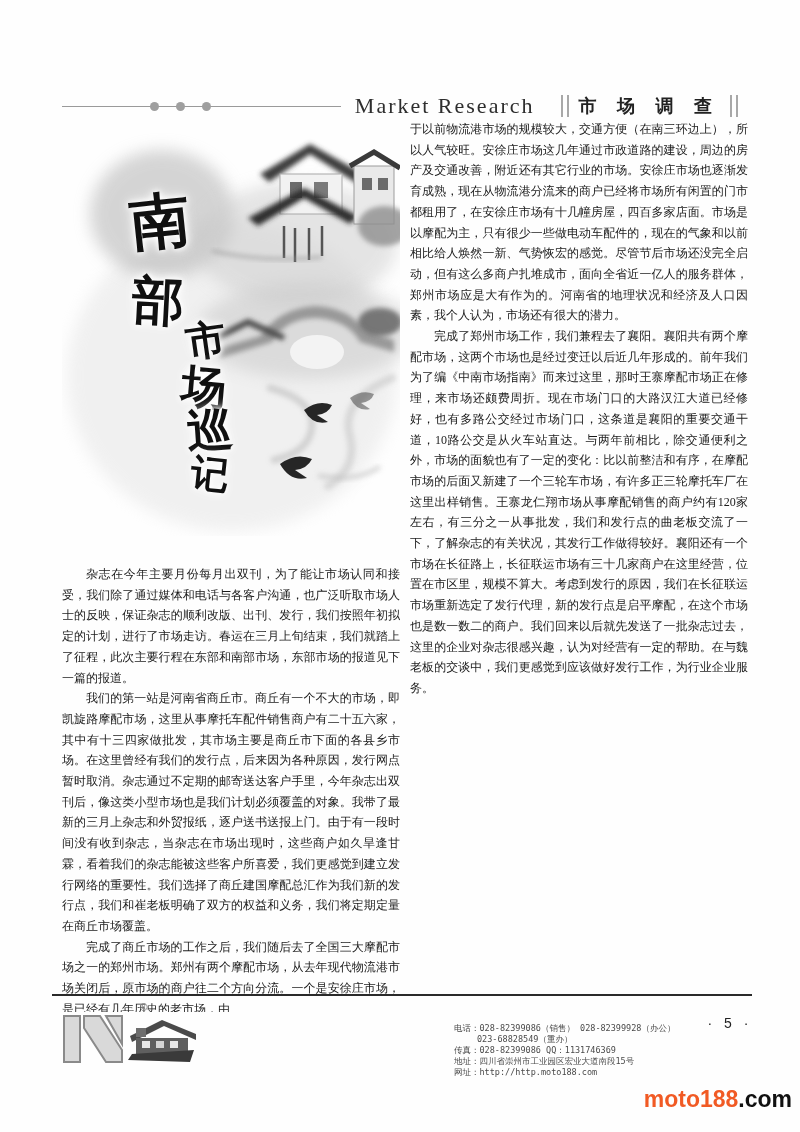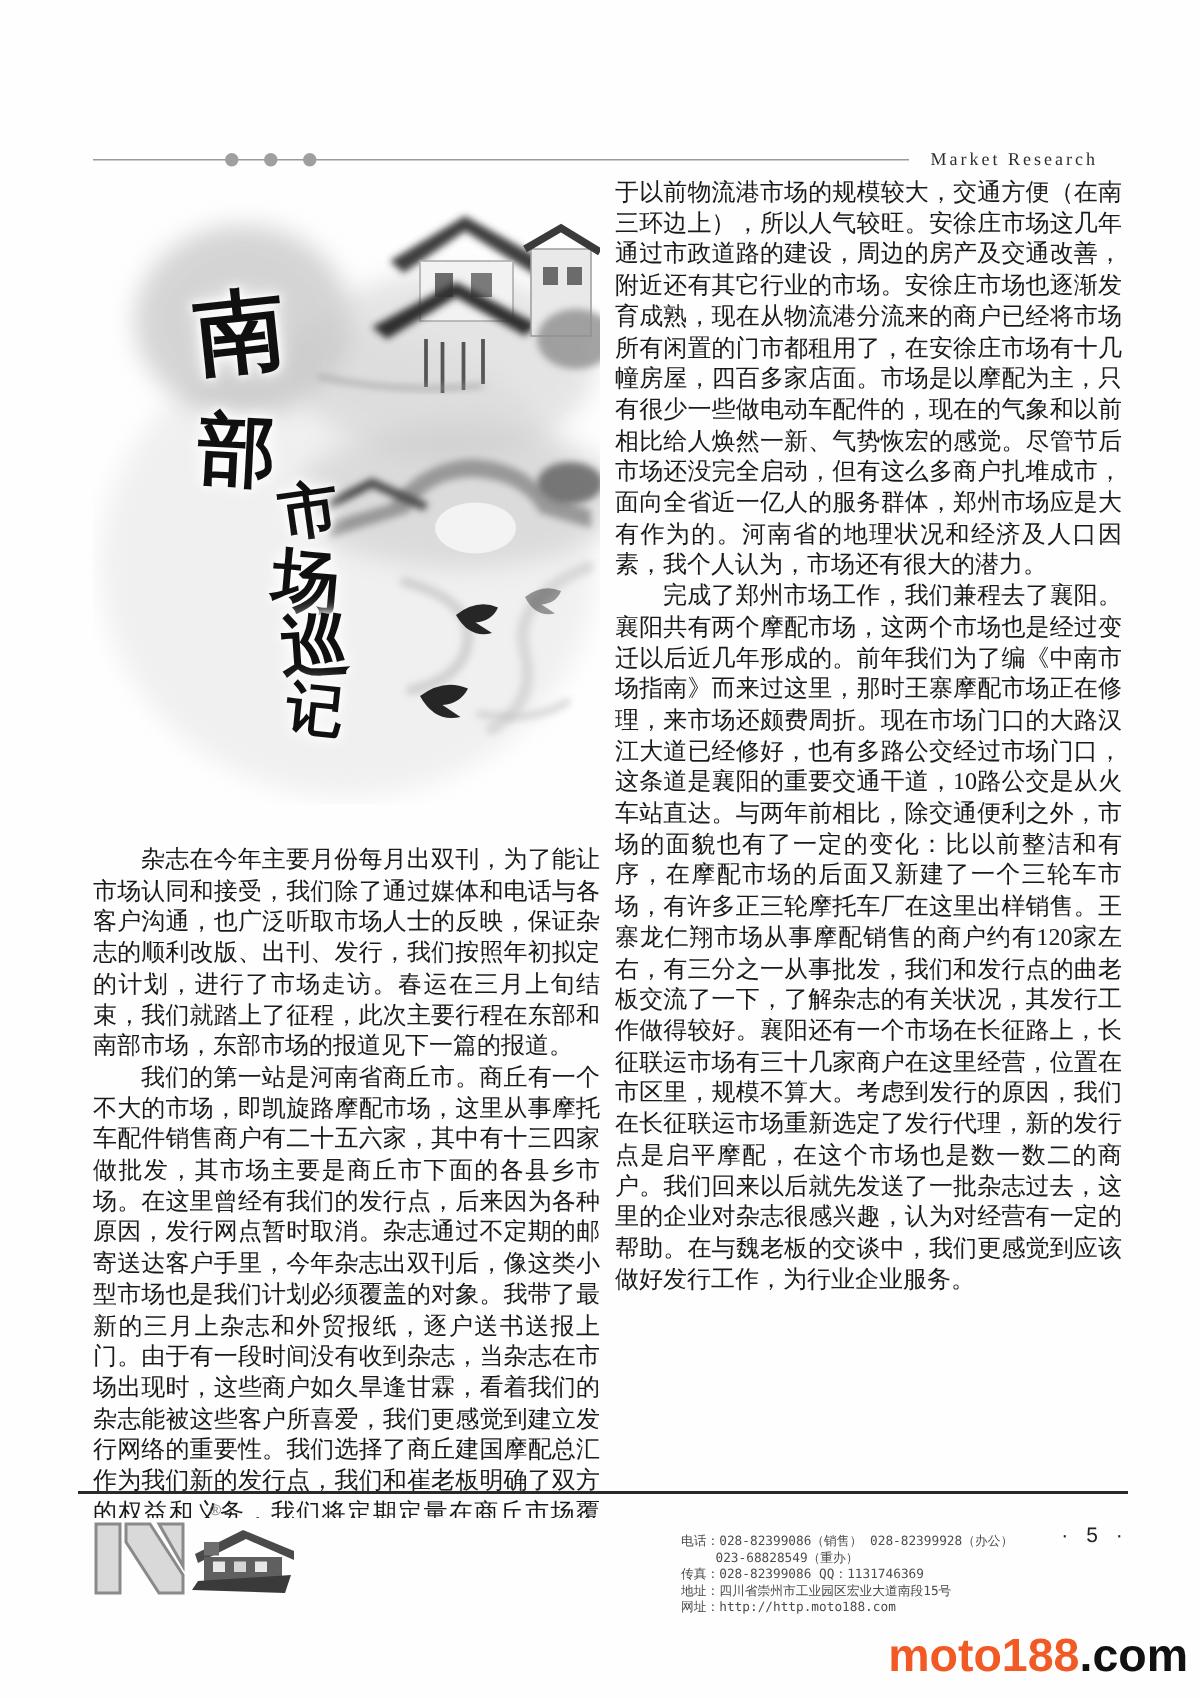--- a/index.html
+++ b/index.html
@@ -5,35 +5,35 @@
   html,body{margin:0;padding:0;background:#e9e9e9;}
   .page{position:relative;width:800px;height:1132px;background:#fefefe;overflow:hidden;
         font-family:"Liberation Serif","DejaVu Serif",serif;color:#1c1c1c;}
 
   
   .header{position:absolute;left:62px;top:92px;width:686px;height:28px;
           display:flex;align-items:center;}
   .header-rule{position:relative;flex:1;height:1px;background:#9a9a9a;}
   .header-dot{position:absolute;top:-4px;width:9px;height:9px;border-radius:50%;background:#9f9f9f;}
   .dot1{left:88px}.dot2{left:114px}.dot3{left:140px}
-  .title-en{margin:0 16px 0 14px;font-size:12px;letter-spacing:2px;color:#2e2e2e;white-space:nowrap;}
+  .title-en{margin:0 16px 0 14px;font-size:22px;letter-spacing:2px;color:#2e2e2e;white-space:nowrap;}
   .zh-wrap{display:flex;align-items:center;white-space:nowrap;}
   .dbar{width:4px;height:22px;border-left:2px solid #a8a8a8;border-right:2px solid #a8a8a8;margin:0 10px;}
   .title-zh{font-size:18px;font-weight:bold;letter-spacing:8px;color:#222;}
 
   
   .artwork{position:absolute;left:62px;top:126px;width:338px;height:410px;}
   .artwork svg{position:absolute;left:0;top:0;}
   .calli{position:absolute;font-weight:bold;color:#101010;
          font-family:"Liberation Serif","DejaVu Serif",serif;
          text-shadow:0 0 5px #fff,0 0 9px #fff,0 0 14px #fff;
          transform:translate(-50%,-50%);line-height:1;}
 
   
-  .col{position:absolute;width:338px;text-align:justify;font-size:16px;line-height:20.7px;color:#1a1a1a;}
+  .col{position:absolute;width:338px;text-align:justify;font-size:12px;line-height:20.7px;color:#1a1a1a;}
   .col p{margin:0;text-indent:2em;}
   .col p.cont{text-indent:0;}
   .col-left{left:62px;top:564px;height:448px;overflow:hidden;}
   .col-right{left:410px;top:119px;height:872px;overflow:hidden;}
 
   
   .footer-rule{position:absolute;left:52px;top:994px;width:700px;height:2px;background:#2a2a2a;}
   .footer{position:absolute;left:52px;top:1000px;width:700px;height:72px;}
   .n-logo{position:absolute;left:8px;top:6px;}
   .reg-mark{position:absolute;left:88px;top:2px;font-size:10px;color:#777;font-family:"Liberation Sans",sans-serif;}
@@ -44,36 +44,41 @@
            letter-spacing:1px;white-space:nowrap;}
   .contact{position:absolute;left:402px;top:3px;width:250px;font-family:"DejaVu Sans Mono",monospace;
            font-size:8.5px;line-height:11px;color:#4a4a4a;white-space:nowrap;margin-top:20px;}
   .contact .row{display:block;}
   .contact .indent{padding-left:23px;}
   .page-num{position:absolute;left:648px;top:15px;width:60px;font-size:14px;color:#222;
             text-align:center;letter-spacing:4px;font-family:"Liberation Sans",sans-serif;}
 
   
   .watermark{position:absolute;right:8px;top:1086px;font-family:"Liberation Sans",sans-serif;
-             font-size:31px;font-weight:bold;letter-spacing:0px;text-align:center;}
+             font-size:23px;font-weight:bold;letter-spacing:0px;text-align:center;}
   .wm-orange{color:#f15a24;}
   .wm-black{color:#111;}
 </style>
 </head>
 <body>
 
 <div class="page">
 
   <div class="header">
     <div class="header-rule">
       <span class="header-dot dot1"></span>
       <span class="header-dot dot2"></span>
       <span class="header-dot dot3"></span>
     </div>
     <span class="title-en">Market Research</span>
+    <span class="zh-wrap">
+      <span class="dbar"></span>
+      <span class="title-zh">市 场 调 查</span>
+      <span class="dbar"></span>
+    </span>
   </div>
 
   <div class="artwork">
     <svg width="338" height="410" viewBox="0 0 338 410">
       <defs>
         <filter id="soft" x="-50%" y="-50%" width="200%" height="200%">
             <feGaussianBlur stdDeviation="8"></feGaussianBlur>
           </filter>
         <filter id="soft2" x="-50%" y="-50%" width="200%" height="200%">
             <feGaussianBlur stdDeviation="2.5"></feGaussianBlur>

